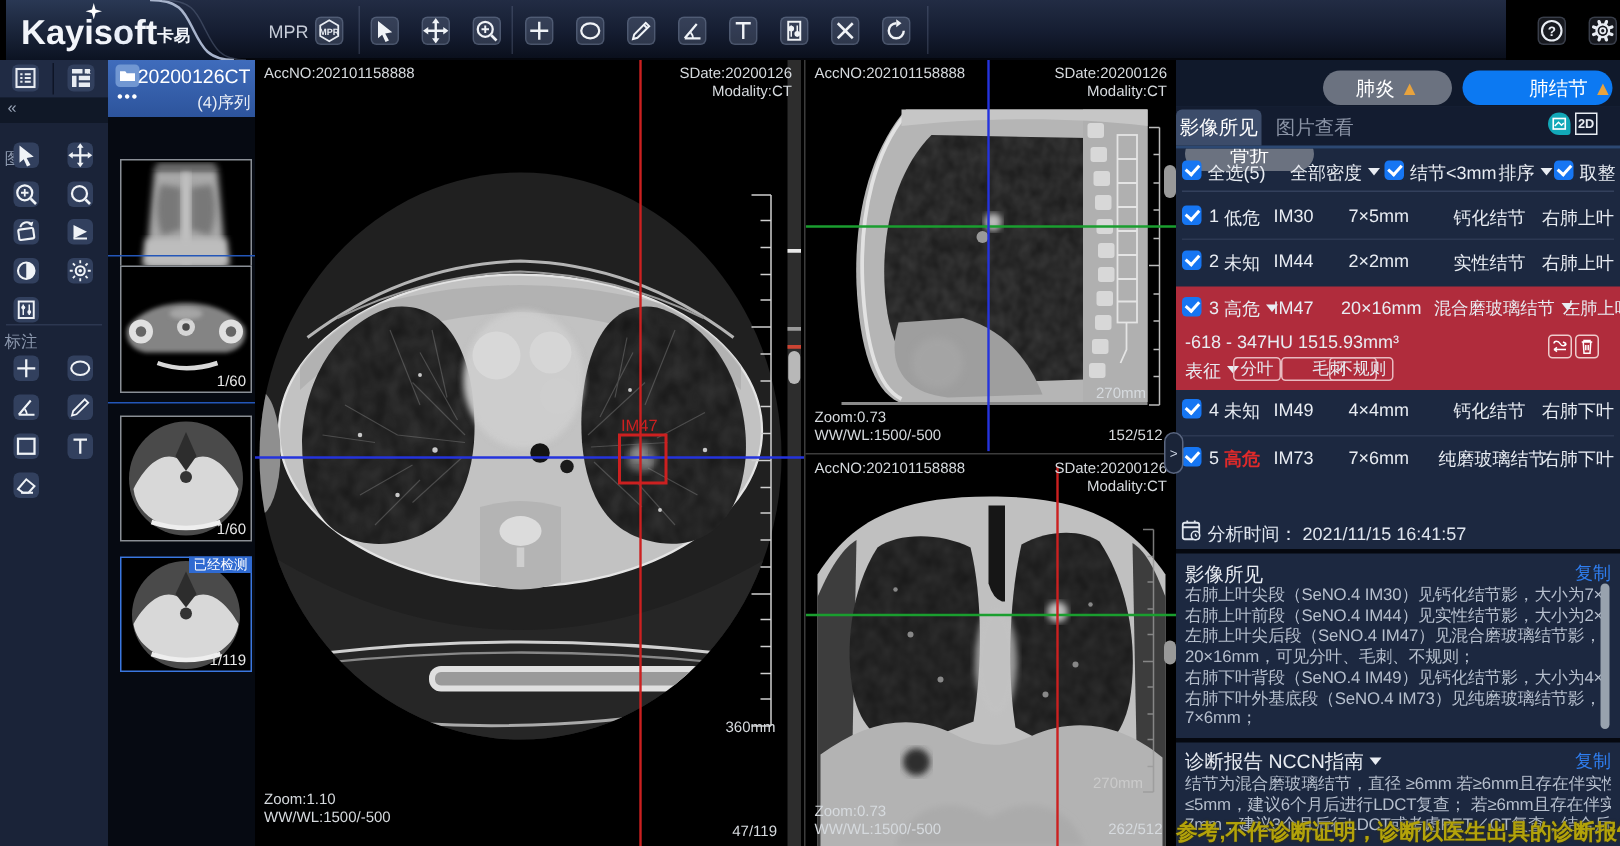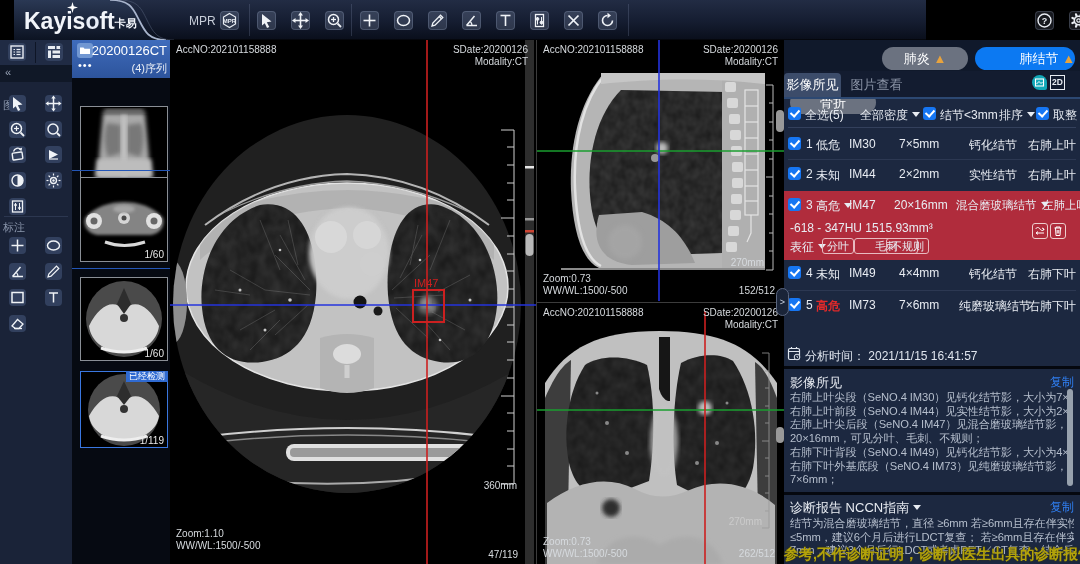--- a/index.html
+++ b/index.html
@@ -1,17 +1,17 @@
 <!DOCTYPE html>
 <html><head><meta charset="utf-8">
 <style>
   html,body{margin:0;padding:0;background:#000;}
   body{width:1080px;height:564px;overflow:hidden;position:relative;font-family:"Liberation Sans",sans-serif;}
   .abs{position:absolute;}
-  #topbar{left:14px;top:0;width:912px;height:40px;background:linear-gradient(180deg,#222c44 0%,#151d31 55%,#0a0f1c 100%);border-bottom:1px solid #05070d;box-sizing:border-box;}
+  #topbar{left:4px;top:0;width:1000px;height:40px;background:linear-gradient(180deg,#222c44 0%,#151d31 55%,#0a0f1c 100%);border-bottom:1px solid #05070d;box-sizing:border-box;}
   .tbtn{position:absolute;top:11px;width:19px;height:19px;background:rgba(125,140,170,.28);border:1px solid rgba(160,175,205,.25);border-radius:4px;box-sizing:border-box;}
   .tsep{position:absolute;top:4px;width:1px;height:32px;background:rgba(130,145,175,.25);}
   #lsb{left:0;top:40px;width:72px;height:524px;background:#1a2338;}
   .sbtn{position:absolute;width:18px;height:18px;background:#32405e;border-radius:4px;}
   .slabel{position:absolute;left:3px;font-size:11px;color:#8b97ad;}
   #thumbs{left:72px;top:40px;width:98px;height:524px;background:#060a12;}
   #thead{position:absolute;left:0;top:0;width:98px;height:38px;background:linear-gradient(180deg,#3f6cbc,#2d549c);}
   .thbox{position:absolute;left:8px;width:88px;background:#000;border:1px solid #8a8f96;box-sizing:border-box;}
   .tlabel{position:absolute;right:3px;bottom:1px;font-size:10px;color:#e8e8e8;}
   .vp{background:#000;overflow:hidden;}

